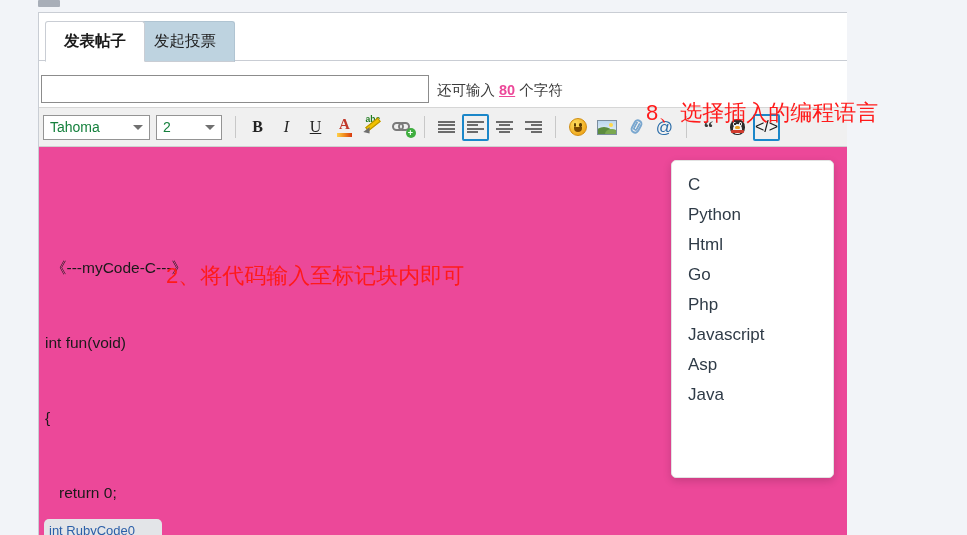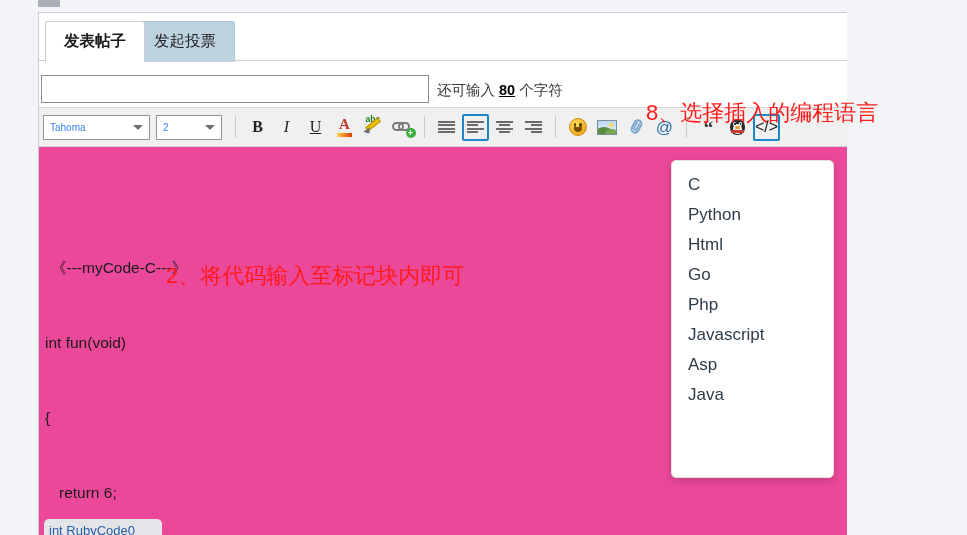--- a/index.html
+++ b/index.html
@@ -70,36 +70,36 @@
     border: 1px solid #8c8c8c;
     background: #ffffff;
     font-family: "Liberation Sans", sans-serif;
     font-size: 13px; color: #222; padding: 0 6px;
     outline: none;
   }
   .counter {
     position: absolute; left: 398px; top: 19px;
     font-size: 14.5px; color: #3a3a3a; white-space: nowrap;
   }
-  .counter b { font-weight: bold; color: #000000; text-decoration: underline; }
+  .counter b { font-weight: bold; color: #ec4899; text-decoration: underline; }
 
   
   .toolbar {
     position: absolute; left: 0; top: 94px; right: 0; height: 40px;
     background: #f0f0f0;
     border-top: 1px solid #d6d6d6;
     border-bottom: 1px solid #d0d0d0;
     display: flex; align-items: center;
   }
   .tb-pad { width: 4px; flex: 0 0 auto; }
   .sel {
     position: relative;
     height: 25px; background: #fff; border: 1px solid #949494;
     display: flex; align-items: center;
-    font-size: 10px; color: #3b82f6;
+    font-size: 14px; color: #15803d;
     padding: 0 20px 0 6px;
     margin-right: 6px; flex: 0 0 auto;
   }
   .sel .caret {
     position: absolute; right: 6px; top: 50%;
     width: 0; height: 0; margin-top: -2px;
     border-left: 5px solid transparent;
     border-right: 5px solid transparent;
     border-top: 5px solid #707070;
   }
@@ -469,21 +469,21 @@
       <div class="tbtn on">
         <span class="ic-code">&lt;/&gt;</span>
       </div>
     </div>
 
     <div class="editor">
       <div class="code">
         <div class="mk">《---myCode-C---》</div>
         <div>int fun(void)</div>
         <div>{</div>
-        <div class="ind">return 6;</div>
+        <div class="ind">return 0;</div>
         
         
       </div>
     </div>
   </div>
 
   <div class="anno" id="anno1">8、选择插入的编程语言</div>
   <div class="anno" id="anno2">2、将代码输入至标记块内即可</div>
 
   <div class="dropdown">

